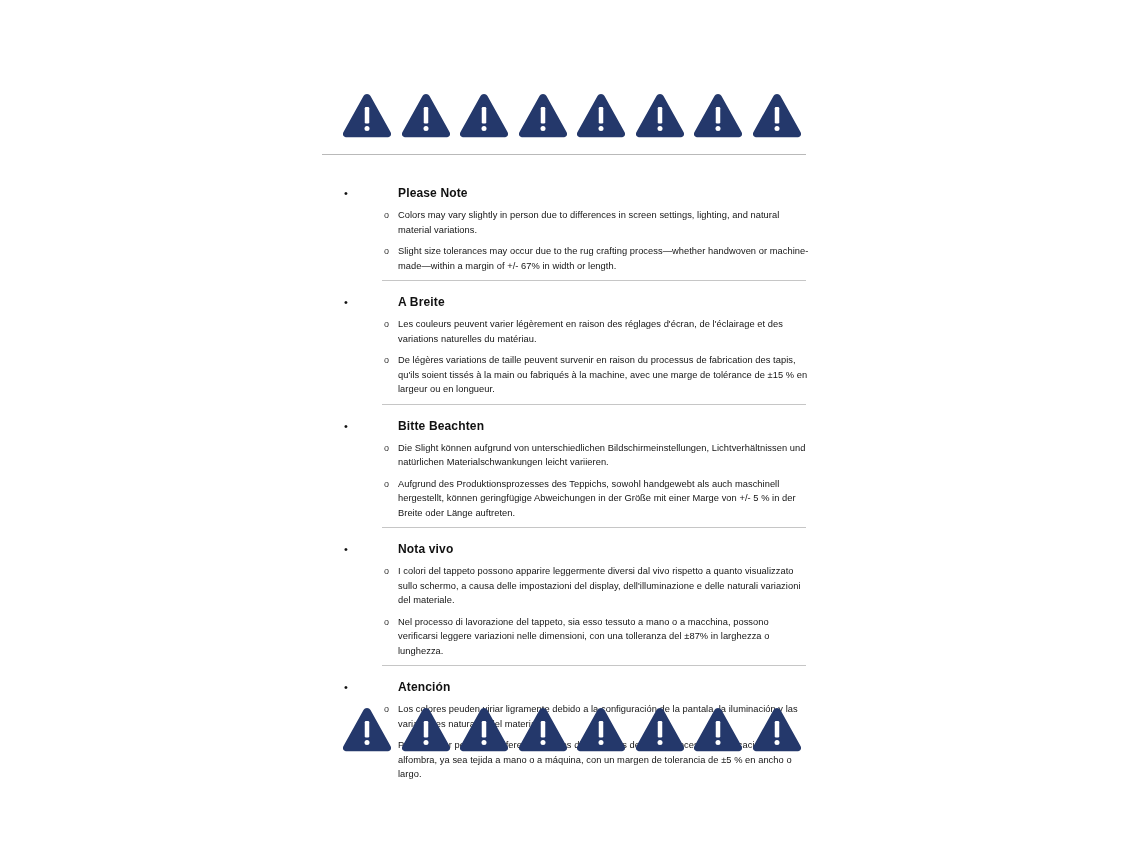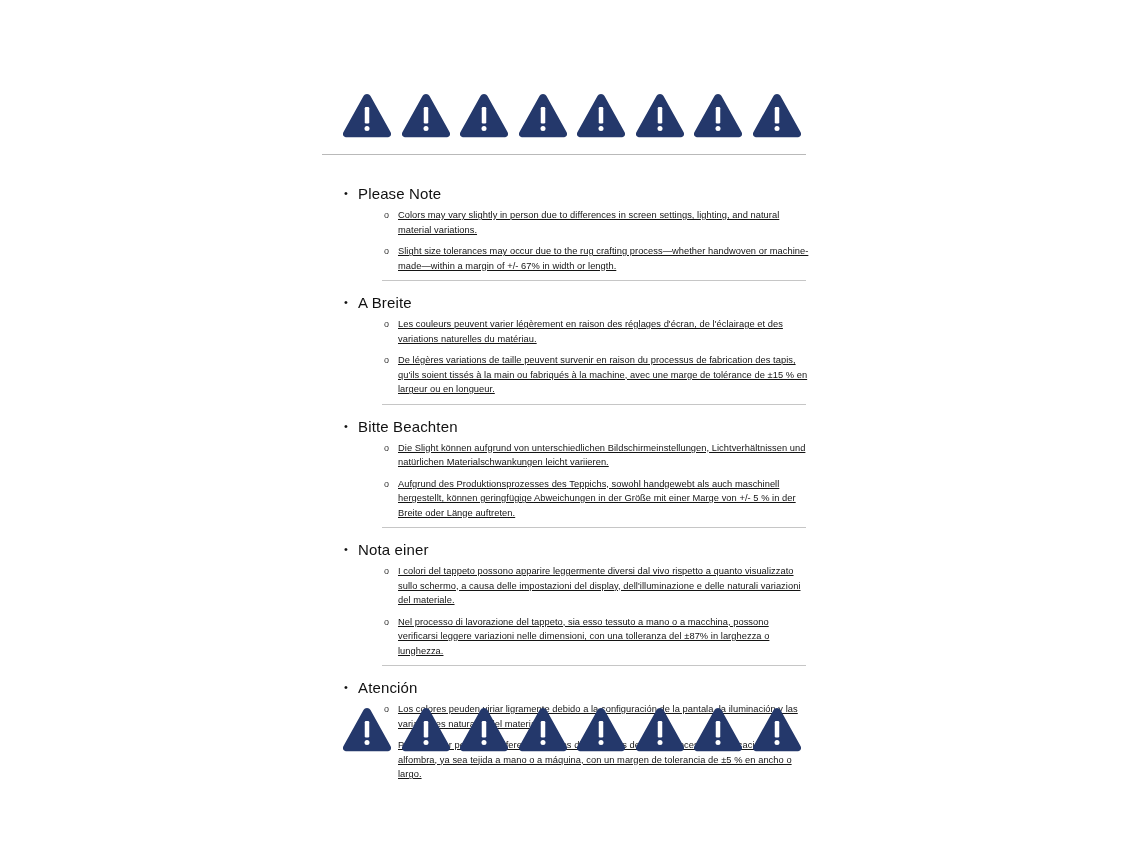--- a/index.html
+++ b/index.html
@@ -65,24 +65,25 @@
     margin-left: 22px;
   }
   .bullet-disc {
     width: 14px;
     flex: 0 0 14px;
     font-size: 11px;
     line-height: 15px;
     color: #111;
   }
   .sec-title {
-    font-size: 15px;
-    font-weight: normal;
+    font-size: 12px;
+    font-weight: bold;
     line-height: 15px;
     letter-spacing: 0.15px;
+    margin-left: 40px;
   }
   .items {
     margin-top: 7px;
     margin-left: 62px;
   }
   .item {
     display: flex;
     align-items: flex-start;
     margin-bottom: 7px;
   }
@@ -92,21 +93,20 @@
     font-size: 9px;
     line-height: 14.5px;
     color: #333;
   }
   .item-text {
     font-size: 9.3px;
     line-height: 14.5px;
     color: #141414;
     letter-spacing: 0.05px;
     max-width: 412px;
-    text-decoration: underline;
   }
   .bottom-icons {
     position: absolute;
     left: 322px;
     top: 706px;
     width: 500px;
   }
 </style>
 </head>
 <body>
@@ -207,21 +207,21 @@
           <div class="item">
             <span class="bullet-circ">o</span>
             <span class="item-text">Aufgrund des Produktionsprozesses des Teppichs, sowohl handgewebt als auch maschinell hergestellt, können geringfügige Abweichungen in der Größe mit einer Marge von +/- 5 % in der Breite oder Länge auftreten.</span>
           </div>
         </div>
       </div>
       <hr class="rule sub">
       <div class="section">
         <div class="sec-head">
           <span class="bullet-disc">•</span>
-          <span class="sec-title">Nota einer</span>
+          <span class="sec-title">Nota vivo</span>
         </div>
         <div class="items">
           <div class="item">
             <span class="bullet-circ">o</span>
             <span class="item-text">I colori del tappeto possono apparire leggermente diversi dal vivo rispetto a quanto visualizzato sullo schermo, a causa delle impostazioni del display, dell'illuminazione e delle naturali variazioni del materiale.</span>
           </div>
           <div class="item">
             <span class="bullet-circ">o</span>
             <span class="item-text">Nel processo di lavorazione del tappeto, sia esso tessuto a mano o a macchina, possono verificarsi leggere variazioni nelle dimensioni, con una tolleranza del ±87% in larghezza o lunghezza.</span>
           </div>

